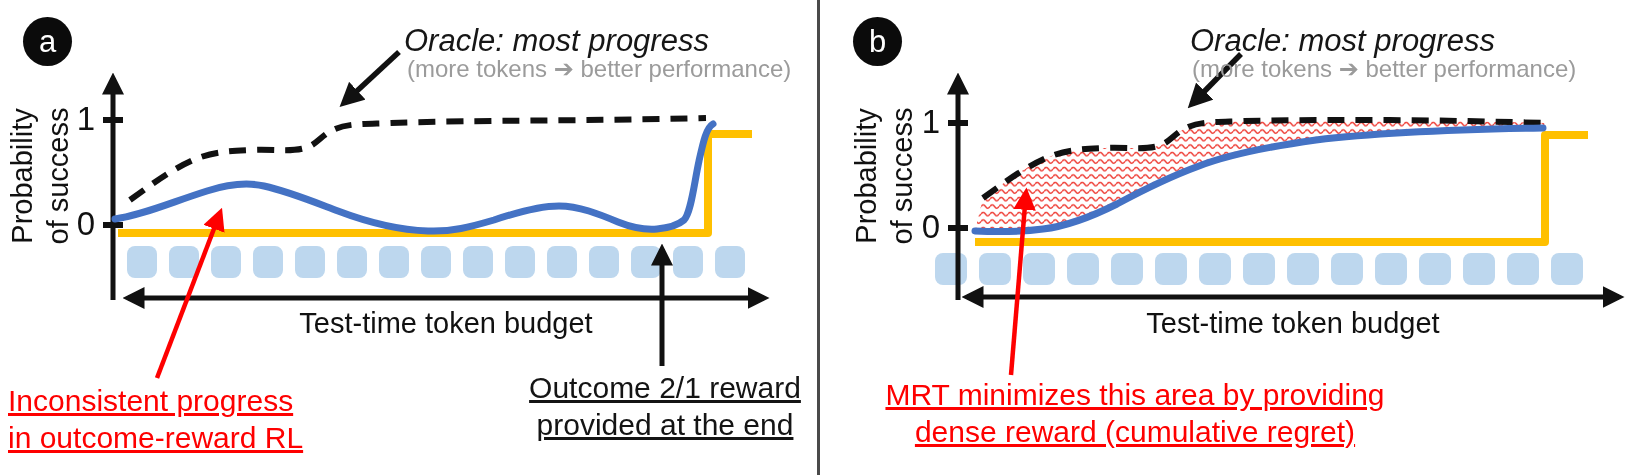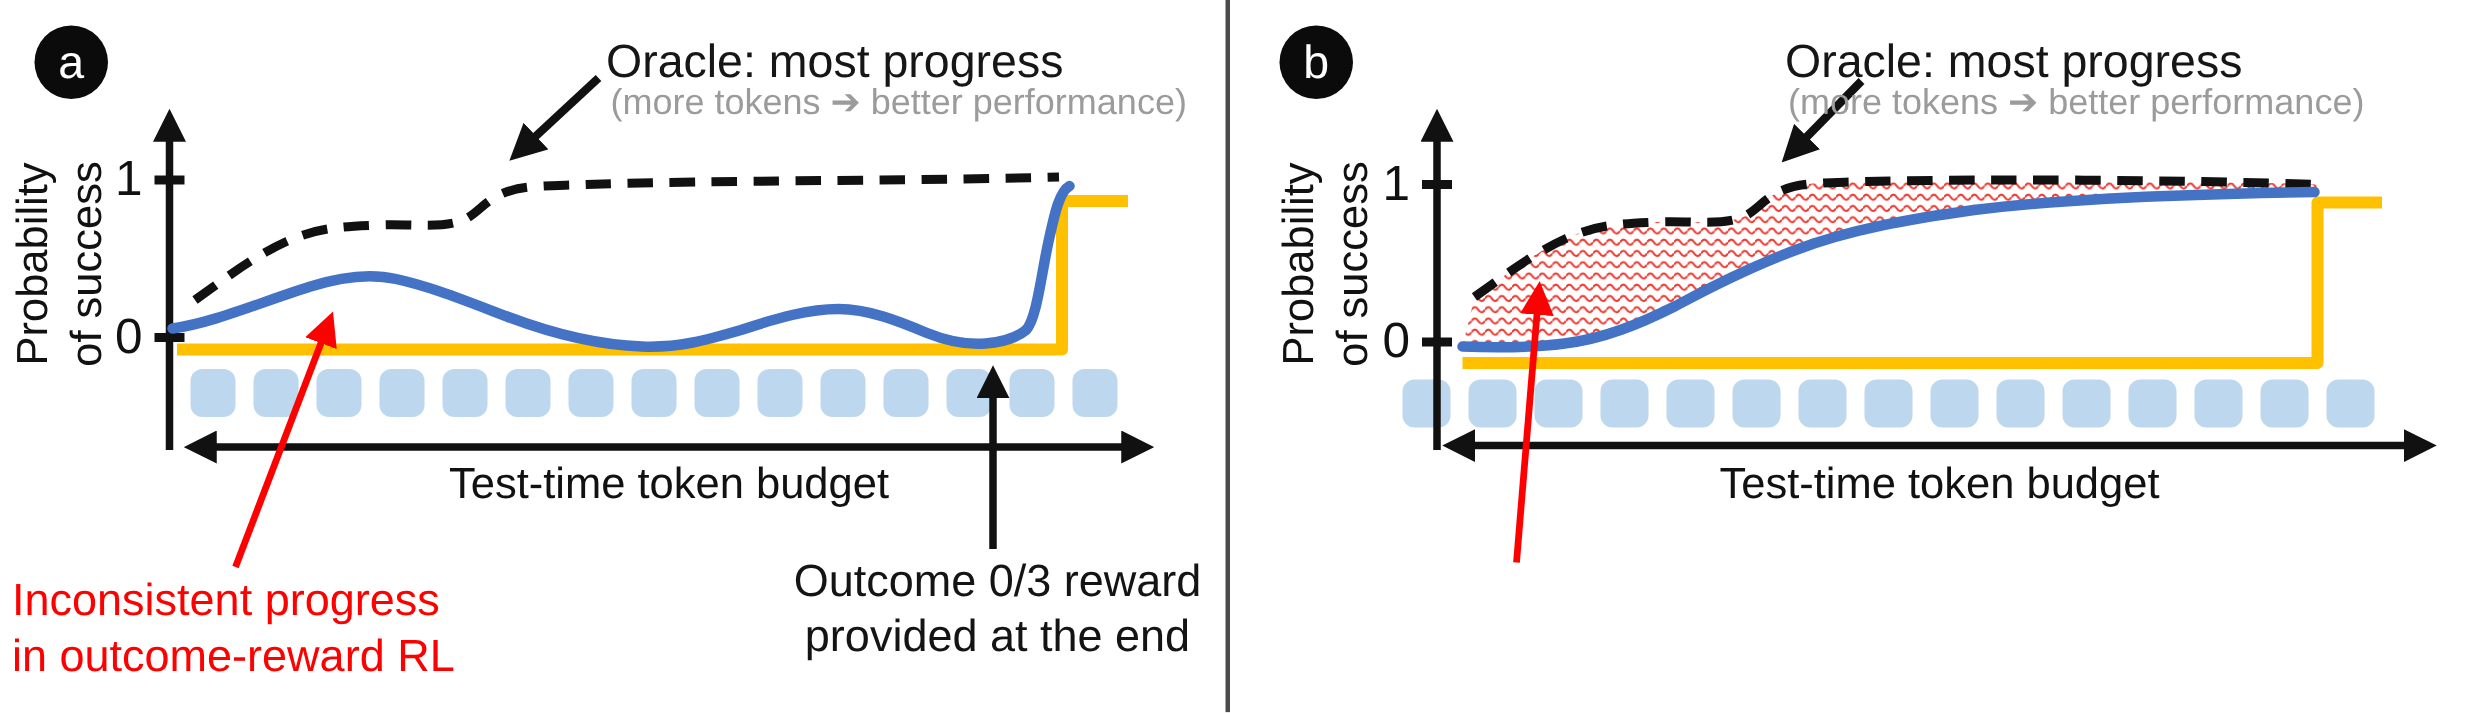--- a/index.html
+++ b/index.html
@@ -9,29 +9,29 @@
   }
   .layer{position:absolute;left:0;top:0;width:1643px;height:475px;}
   svg.layer{pointer-events:none;}
   .abs{position:absolute;}
   .multiline{white-space:pre-line;}
   .badge{
     width:49px;height:49px;border-radius:50%;background:#0b0b0b;color:#fff;
     display:flex;align-items:center;justify-content:center;
     font-size:31px;line-height:1;
   }
-  .oracle-title{font-size:31px;line-height:1.1;color:#161616;}
+  .oracle-title{font-size:31px;line-height:1.1;color:#161616;font-style:italic;}
   .oracle-sub{font-size:24px;line-height:1.1;color:#9b9b9b;}
   .tick-label{font-size:33px;line-height:1;width:30px;text-align:right;color:#111;}
   .y-label{
     font-size:29px;line-height:36px;text-align:center;color:#111;
     transform:rotate(-90deg);
   }
   .x-label{font-size:29px;line-height:1.1;text-align:center;color:#111;}
-  .ann{font-size:30px;line-height:37px;}
+  .ann{font-size:30px;line-height:37px;text-decoration:underline;}
   .ann-red{color:#fe0000;}
   .ann-black{color:#141414;text-align:center;}
   .center{text-align:center;}
   .divider{background:#4a4a4a;width:3px;height:475px;}
   .curve{fill:none;}
 </style>
 </head>
 <body>
 
 <div class="canvas">
@@ -127,27 +127,29 @@
   <div class="abs badge" style="left:23px;top:17px;">a</div>
   <div class="abs oracle-title" style="left:404px;top:24px;">Oracle: most progress</div>
   <div class="abs oracle-sub" style="left:407px;top:56px;">(more tokens ➔ better performance)</div>
   <div class="abs y-label multiline" style="left:-70px;top:140px;width:220px;height:72px;">Probability
 of success</div>
   <div class="abs tick-label" style="left:65px;top:102px;">1</div>
   <div class="abs tick-label" style="left:65px;top:207px;">0</div>
   <div class="abs x-label" style="left:146px;top:308px;width:600px;">Test-time token budget</div>
   <div class="abs ann ann-red multiline" style="left:8px;top:382px;">Inconsistent progress
 in outcome-reward RL</div>
-  <div class="abs ann ann-black multiline" style="left:505px;top:369px;width:320px;">Outcome 0/3 reward
+  <div class="abs ann ann-black multiline" style="left:505px;top:369px;width:320px;">Outcome 2/1 reward
 provided at the end</div>
 
   <div class="abs divider" style="left:817px;top:0;"></div>
 
   <div class="abs badge" style="left:853px;top:17px;">b</div>
   <div class="abs oracle-title" style="left:1190px;top:24px;">Oracle: most progress</div>
   <div class="abs oracle-sub" style="left:1192px;top:56px;">(more tokens ➔ better performance)</div>
   <div class="abs y-label multiline" style="left:774px;top:140px;width:220px;height:72px;">Probability
 of success</div>
   <div class="abs tick-label" style="left:910px;top:105px;">1</div>
   <div class="abs tick-label" style="left:910px;top:210px;">0</div>
   <div class="abs x-label" style="left:993px;top:308px;width:600px;">Test-time token budget</div>
+  <div class="abs ann ann-red multiline center" style="left:825px;top:376px;width:620px;">MRT minimizes this area by providing
+dense reward (cumulative regret)</div>
 
 </div>
 
 </body></html>

